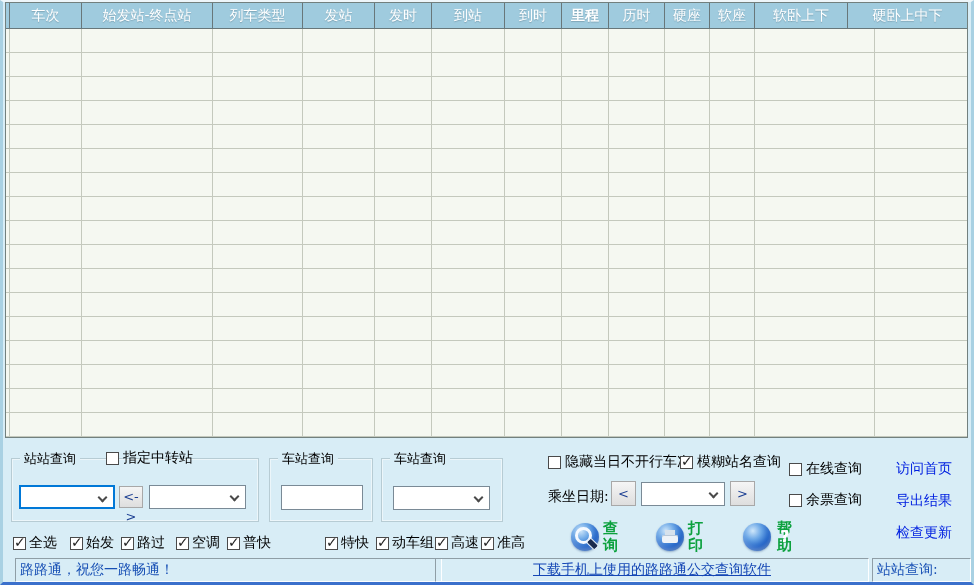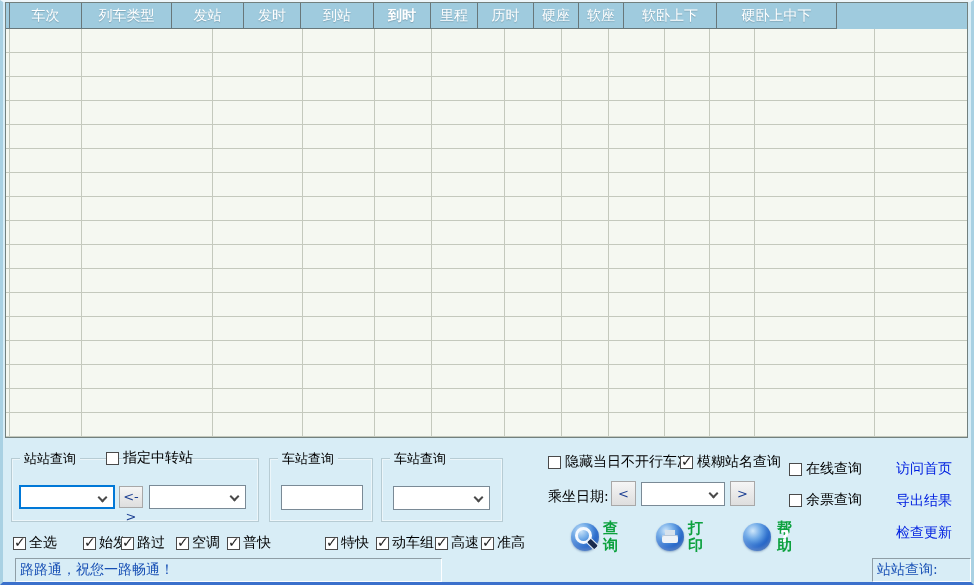--- a/index.html
+++ b/index.html
@@ -64,26 +64,27 @@
 </head>
 <body>
 
 <div class="window">
   <div class="content">
 
     <div class="grid">
       <div class="grid-header">
           <div class="hcell" style="width: 4px;"></div>
           <div class="hcell" style="width: 72px;">车次</div>
+          <div class="hcell" style="width: 131px;">始发站-终点站</div>
           <div class="hcell" style="width: 90px; text-align: center;">列车类型</div>
           <div class="hcell" style="width: 72px;">发站</div>
           <div class="hcell" style="width: 57px;">发时</div>
           <div class="hcell" style="width: 73px;">到站</div>
-          <div class="hcell" style="width: 57px; font-weight: bold;">到时</div>
-          <div class="hcell" style="width: 47px;">里程</div>
+          <div class="hcell" style="width: 57px;">到时</div>
+          <div class="hcell" style="width: 47px; font-weight: bold;">里程</div>
           <div class="hcell" style="width: 56px;">历时</div>
           <div class="hcell" style="width: 45px;">硬座</div>
           <div class="hcell" style="width: 45px;">软座</div>
           <div class="hcell" style="width: 93px;">软卧上下</div>
           <div class="hcell" style="width: 120px;">硬卧上中下</div>
         </div>
       <div>
           <div class="grow">
             <div class="gcell" style="width: 4px;"></div>
             <div class="gcell" style="width: 72px;"></div>
@@ -433,21 +434,21 @@
           <div class="side-link" style="top: 20px;">访问首页</div>
           <div class="side-link" style="top: 52px;">导出结果</div>
           <div class="side-link" style="top: 84px;">检查更新</div>
         </div>
 
       <div class="filter-row">
           <div class="filter-item" style="left: 10px;">
             <span class="cb checked"></span>
             <span class="cb-label">全选</span>
           </div>
-          <div class="filter-item" style="left: 80px; text-align: right;">
+          <div class="filter-item" style="left: 67px; text-align: right;">
             <span class="cb checked"></span>
             <span class="cb-label">始发</span>
           </div>
           <div class="filter-item" style="left: 118px;">
             <span class="cb checked"></span>
             <span class="cb-label">路过</span>
           </div>
           <div class="filter-item" style="left: 173px;">
             <span class="cb checked"></span>
             <span class="cb-label">空调</span>
@@ -476,19 +477,22 @@
             <span class="cb checked"></span>
             <span class="cb-label">准高</span>
           </div>
         </div>
     </div>
 
     <div class="statusbar">
       <div class="spanel left-text" style="left:12px; width:427px;">
         <span>路路通，祝您一路畅通！</span>
       </div>
+      <div class="spanel center-text" style="left:432px; width:434px;">
+        <span class="status-link">下载手机上使用的路路通公交查询软件</span>
+      </div>
       <div class="spanel left-text" style="left:869px; width:99px;">
         <span>站站查询:</span>
       </div>
     </div>
 
   </div>
 </div>
 
 </body></html>

